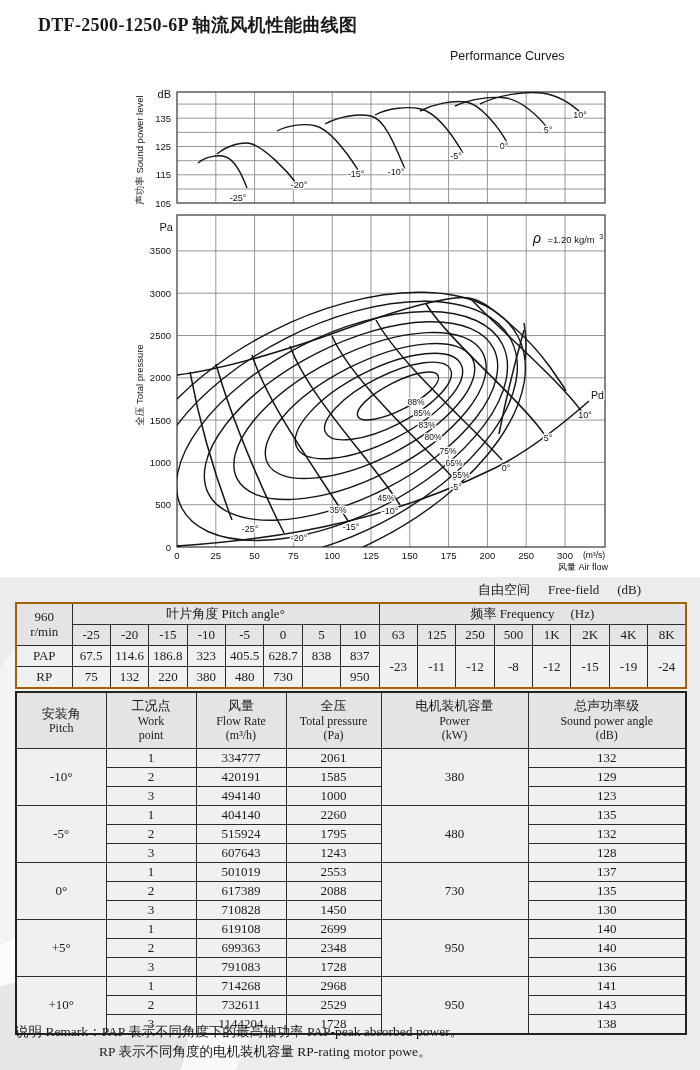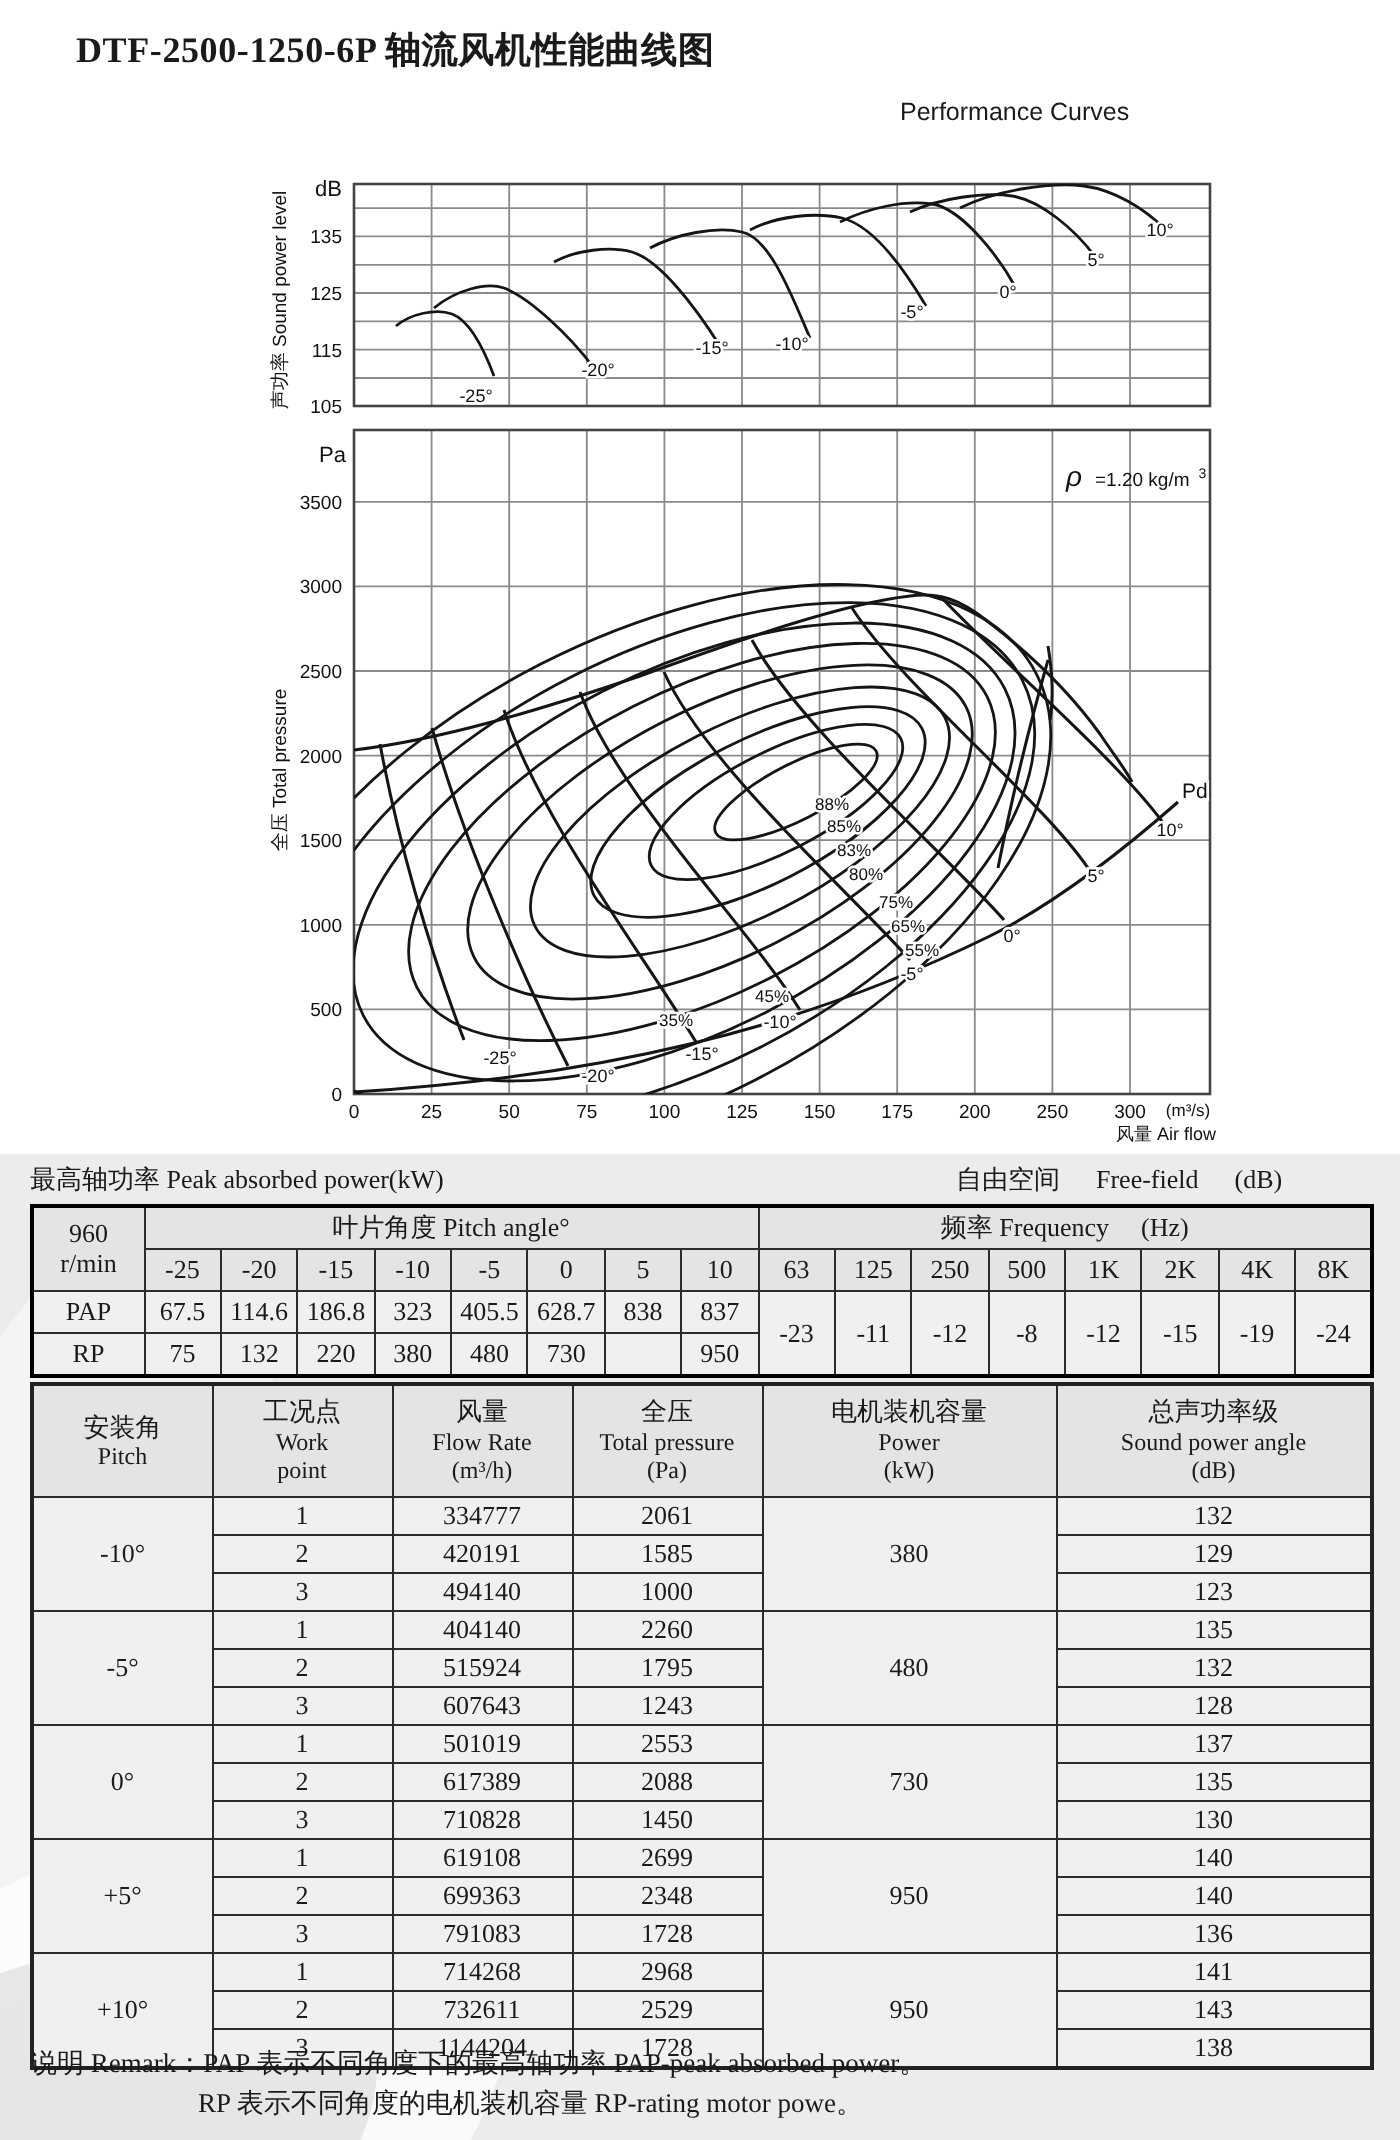--- a/index.html
+++ b/index.html
@@ -13,21 +13,21 @@
   .title{position:absolute;left:38px;top:13px;font-size:18px;font-weight:bold;letter-spacing:0.3px;}
   .subtitle{position:absolute;left:450px;top:49px;font-family:"Liberation Sans",sans-serif;font-size:12.5px;}
   svg.charts{position:absolute;left:0;top:80px;}
   svg text{font-family:"Liberation Sans",sans-serif;fill:#111;}
   .halo{paint-order:stroke;stroke:#ffffff;stroke-width:2.6px;}
   .fnl{position:absolute;left:15px;top:581px;font-size:13px;}
   .fnr{position:absolute;left:478px;top:581px;font-size:13px;}
   .fnr span{margin-right:18px;}
   table{border-collapse:collapse;table-layout:fixed;}
   td{border:1px solid #2b2b2b;text-align:center;vertical-align:middle;padding:0;overflow:hidden;}
-  .spec{position:absolute;left:15px;top:602px;width:670px;background:#f0f0f0;font-size:13px;border:2px solid #000000;}
+  .spec{position:absolute;left:15px;top:602px;width:670px;background:#f0f0f0;font-size:13px;border:2px solid #a16207;}
   .spec td{height:20px;}
   .spec .hdr{background:#e4e4e4;}
   .rpmcell div{line-height:1.15;font-size:13px;}
   .gap{margin-left:16px;}
   .main{position:absolute;left:15px;top:691px;width:670px;background:#f0f0f0;font-size:13px;border:2px solid #222;}
   .main td{height:18px;}
   .main .hdr td{background:#e4e4e4;height:55px;}
   .main .hdr .l1{font-size:13px;line-height:1.2;}
   .main .hdr .l2,.main .hdr .l3{font-size:12px;line-height:1.2;}
   .main tr.grp td{border-top:1.5px solid #222;}
@@ -165,21 +165,20 @@
       <text x="526.2" y="559" font-size="9.5" text-anchor="middle">250</text>
       <text x="565" y="559" font-size="9.5" text-anchor="middle">300</text>
       <text x="594" y="558" font-size="8.5" text-anchor="middle">(m³/s)</text>
       <text x="583" y="570" font-size="9" text-anchor="middle">风量 Air flow</text>
     </g>
   </svg>
 
   <div class="title">DTF-2500-1250-6P 轴流风机性能曲线图</div>
   <div class="subtitle">Performance Curves</div>
 
-  <div class="fnl">最高轴功率 Peak absorbed power(kW)</div>
   <div class="fnr">
     <span>自由空间</span><span>Free-field</span><span>(dB)</span>
   </div>
 
   <table class="spec">
     <colgroup>
       <col style="width:56px;">
       <col span="16" style="width:38.375px;">
     </colgroup>
     <tbody>

